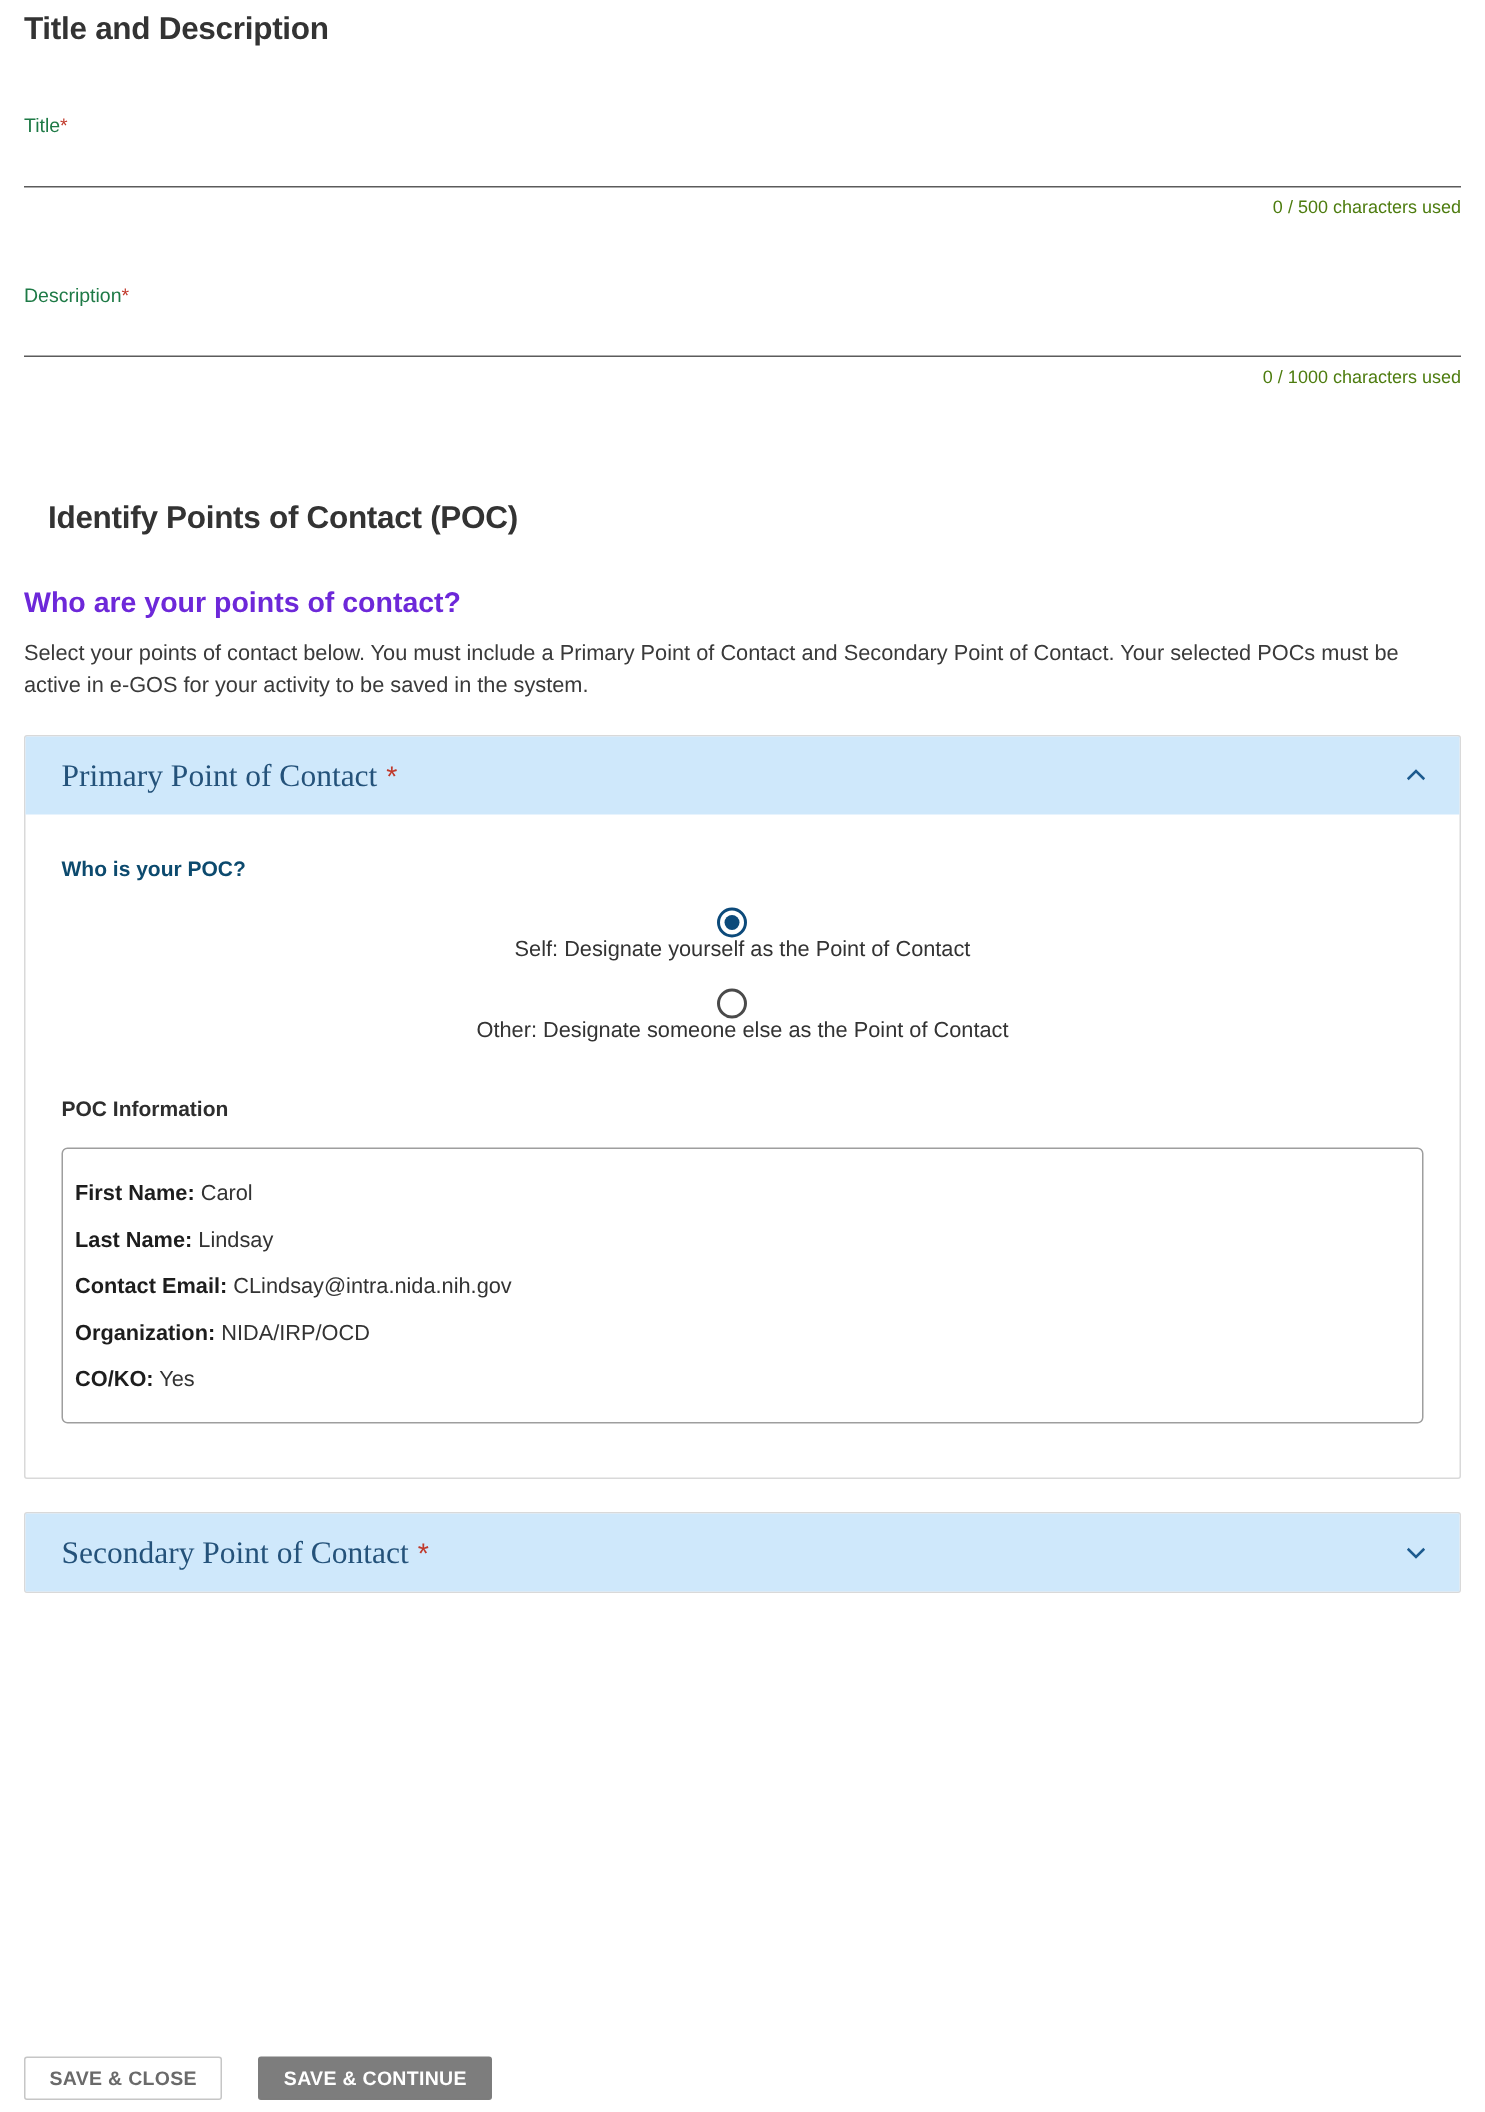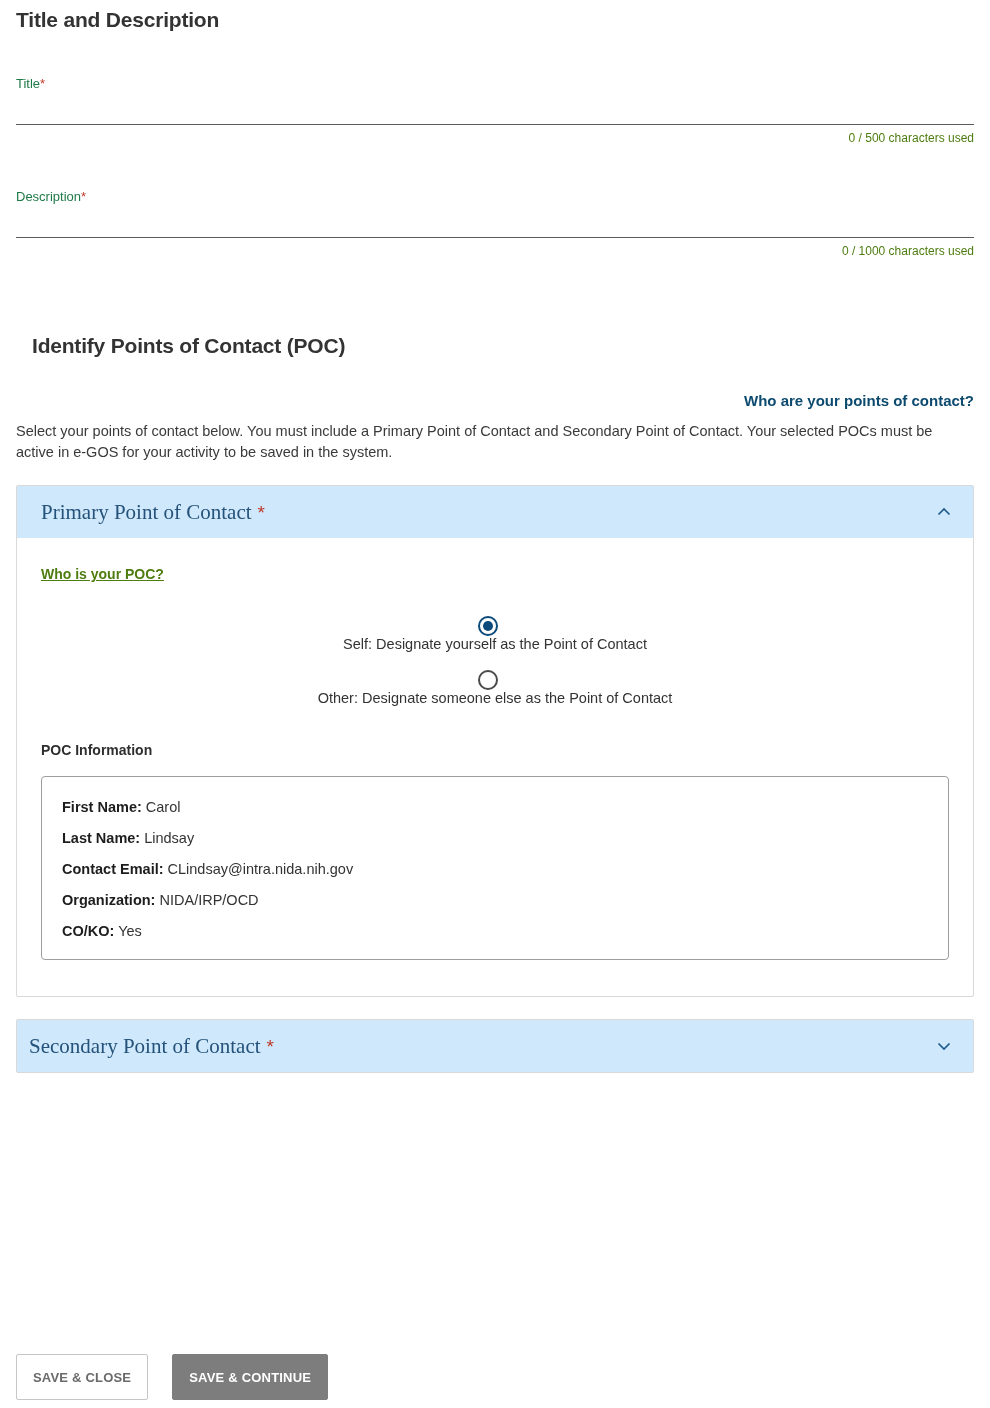--- a/index.html
+++ b/index.html
@@ -66,25 +66,24 @@
   
   .poc-section { margin-top: 76px; }
   .poc-heading {
     font-size: 21px;
     font-weight: bold;
     color: #333333;
     margin: 16px;
     letter-spacing: -0.2px;
   }
   .poc-question {
-    font-size: 15px;
-    font-weight: bold;
-    color: #0c4a6e;
+    font-size: 19px;
+    font-weight: bold;
+    color: #6d28d9;
     margin: 34px 0 0 0;
-    text-align: right;
   }
   .poc-desc {
     font-size: 14.5px;
     color: #3a3a3a;
     margin: 12px 0 0 0;
     line-height: 1.45;
     max-width: 952px;
   }
 
   
@@ -121,23 +120,22 @@
     display: flex;
     align-items: center;
     justify-content: center;
   }
   .accordion-body {
     padding: 28px 24px 36px 24px;
   }
   .sub-label {
     font-size: 14px;
     font-weight: bold;
-    color: #4d7c0f;
-    margin: 0 0 34px 0;
-    text-decoration: underline;
+    color: #0c4a6e;
+    margin: 0 0 18px 0;
   }
 
   .radio-row {
     display: flex;
     align-items: center;
     margin-bottom: 18px;
     flex-direction: column;
   }
   .radio {
     width: 20px;
@@ -167,50 +165,50 @@
 
   .poc-info-label {
     font-size: 14px;
     font-weight: bold;
     color: #2e2e2e;
     margin: 36px 0 18px 0;
   }
   .poc-card {
     border: 1px solid #9e9e9e;
     border-radius: 4px;
-    padding: 22px 20px 20px 20px;
+    padding: 22px 20px 20px 8px;
   }
   .poc-row {
     font-size: 14.5px;
     color: #333;
     margin-bottom: 15px;
   }
   .poc-row:last-child { margin-bottom: 0; }
   .poc-row b { color: #1d1d1d; }
 
   .accordion.collapsed { border: 1px solid #d9d9d9; }
-  .accordion.collapsed .accordion-header { height: 52px; padding-left: 12px; }
+  .accordion.collapsed .accordion-header { height: 52px; }
 
   
   .footer {
     position: absolute;
     left: 16px;
     bottom: 16px;
     display: flex;
     align-items: center;
   }
   .btn {
     font-family: "Liberation Sans", sans-serif;
     font-size: 13px;
     font-weight: bold;
     letter-spacing: 0.2px;
     border-radius: 2px;
     cursor: pointer;
     padding: 0 16px;
-    height: 46px;
+    height: 29px;
     display: flex;
     align-items: center;
     justify-content: center;
   }
   .btn-secondary {
     background: #ffffff;
     color: #6a6a6a;
     border: 1px solid #c6c6c6;
   }
   .btn-primary {

